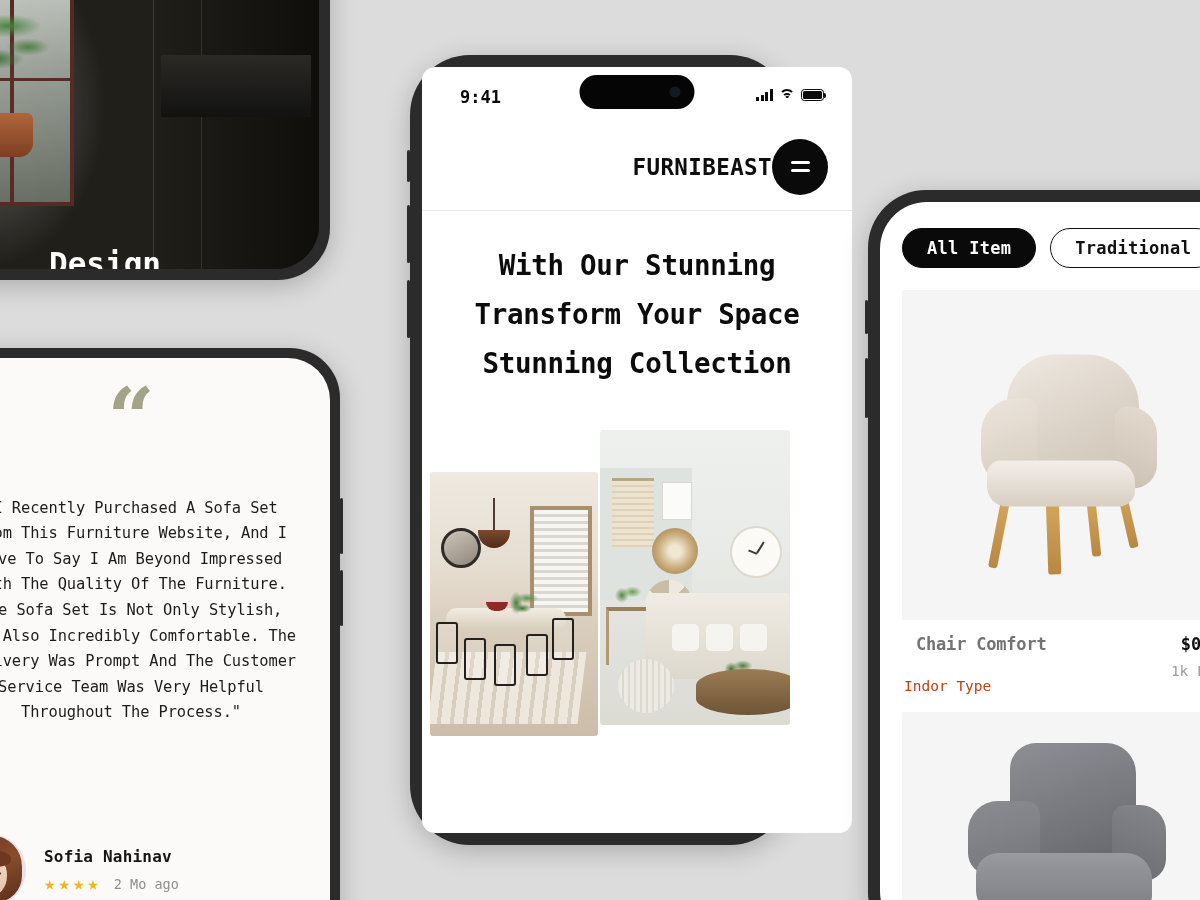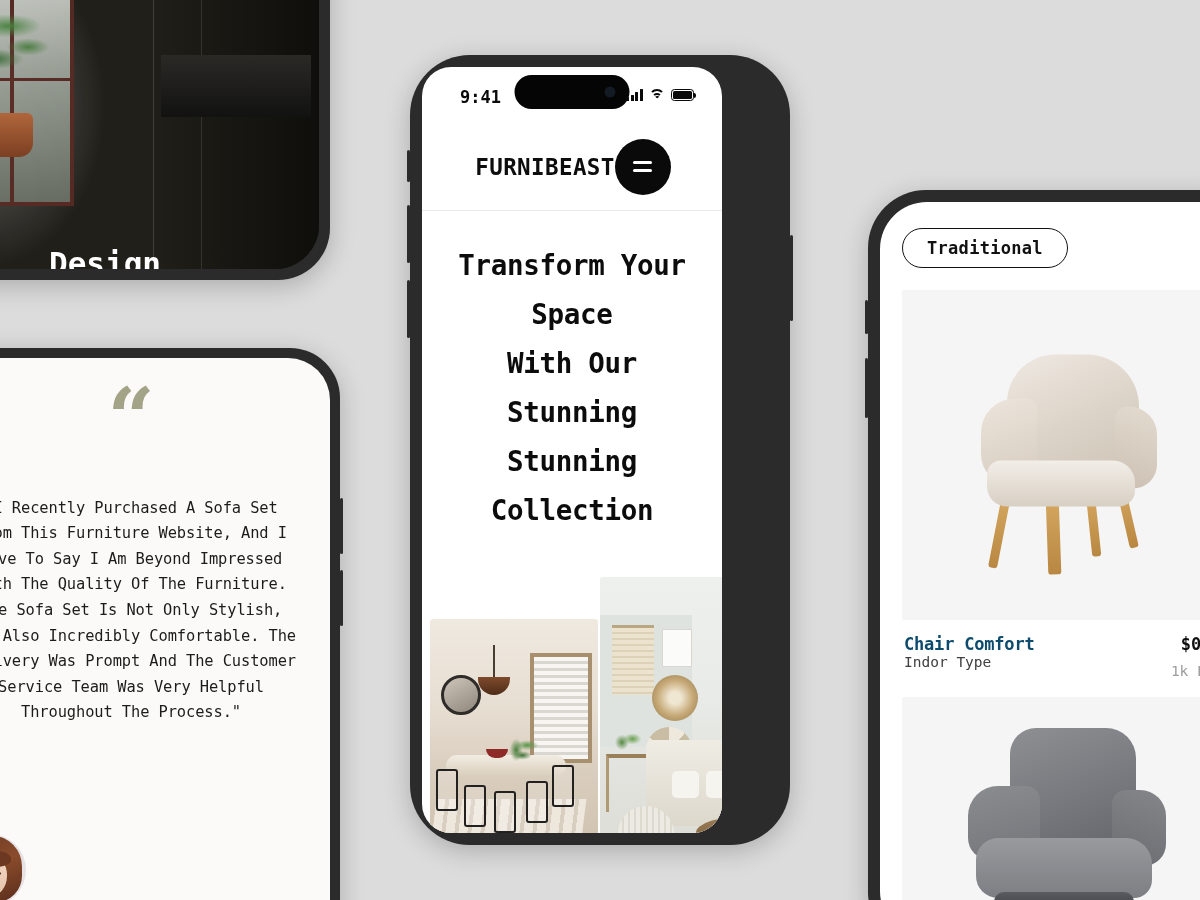--- a/index.html
+++ b/index.html
@@ -88,21 +88,21 @@
   .av-bang { position:absolute; left:16px; top:16px; width:41px; height:17px; border-radius:50% 50% 38% 38%;
     background:#6c3821; }
   .av-eye { position:absolute; width:4px; height:3px; border-radius:50%; background:#3a2318; top:38px; }
   .rv-name { font-size:16px; color:#151515; font-weight:700; letter-spacing:.2px; }
   .rv-meta { display:flex; align-items:center; gap:12px; margin-top:8px; }
   .stars { color:#f6b31d; font-size:19px; letter-spacing:3px; line-height:1; }
   .rv-ago { font-size:13.5px; color:#8e8e8e; }
 
   
   #phoneC { left: 410px; top: 55px; width: 380px; height: 790px; border-radius: 60px; }
-  #phoneC .screen { left: 12px; top: 12px; width: 300px; height: 766px; border-radius: 29px; }
+  #phoneC .screen { left: 12px; top: 12px; width: 430px; height: 766px; border-radius: 13px; }
   .statusbar { height: 56px; position:relative; }
   .sb-time { position:absolute; left:38px; top:20px; font-size:17px; font-weight:700; color:#0a0a0a; }
   .dynamic-island {
     position:absolute; left:50%; transform:translateX(-50%); top:8px;
     width:115px; height:34px; background:#050505; border-radius:20px;
   }
   .di-cam { position:absolute; right:14px; top:50%; transform:translateY(-50%);
     width:11px; height:11px; border-radius:50%; background:#131a24; }
   .sb-right { position:absolute; right:28px; top:20px; display:flex; align-items:flex-end; gap:6px; height:14px; }
   .bars { display:flex; align-items:flex-end; gap:1.6px; height:12px; }
@@ -114,21 +114,21 @@
     border-bottom-color:transparent; border-left-color:transparent; border-right-color:transparent;
     border-radius:50%; display:block; }
   .wifi b:nth-child(1){ width:16px;height:16px; top:0; }
   .wifi b:nth-child(2){ width:10px;height:10px; top:3.5px; }
   .wifi b:nth-child(3){ width:4.5px;height:4.5px; top:7px; border-width:2.2px; }
   .batt { width:23px; height:12px; border:1.6px solid #0a0a0a; border-radius:3.4px; position:relative; padding:1.4px; }
   .batt span { display:block; height:100%; width:100%; background:#0a0a0a; border-radius:1.6px; }
   .batt::after { content:""; position:absolute; right:-3.4px; top:3.4px; width:2px; height:5px;
     background:#0a0a0a; border-radius:0 2px 2px 0; }
 
-  .appbar { height:88px; display:flex; align-items:center; justify-content:center;
+  .appbar { height:88px; display:flex; align-items:center; justify-content:flex-end;
     padding:0 24px 0 26px; border-bottom:1px solid #eceae8; }
   .brand { font-size:22.5px; font-weight:700; letter-spacing:.4px; color:#0d0d0d; }
   .menu-btn { width:56px; height:56px; border-radius:50%; background:#0a0a0a;
     display:flex; flex-direction:column; align-items:center; justify-content:center; gap:5px; cursor:pointer; }
   .menu-btn i { width:19px; height:3px; background:#fff; border-radius:2px; display:block; }
 
   .hero-h1 { margin-top:30px; padding:0 14px; text-align:center;
     font-size:27.5px; line-height:49px; font-weight:700; color:#0c0c0c; letter-spacing:-.3px; }
   .shop-now {
     display:block; margin:32px auto 0; width:172px; height:48px; border:none;
@@ -200,22 +200,22 @@
     flex:0 0 auto; height:40px; padding:0 24px; border-radius:22px;
     display:flex; align-items:center; justify-content:center;
     font-size:17px; font-weight:700; letter-spacing:.3px;
     border:1.6px solid #111; background:#fff; color:#111; cursor:pointer;
     font-family:inherit; white-space:nowrap;
   }
   .chip.active { background:#0a0a0a; color:#fff; border-color:#0a0a0a; }
   .pcard { margin:0 22px 18px; }
   .pimg { height:330px; background:#f5f5f5; border-radius:2px; position:relative; overflow:hidden; }
   .pinfo { display:flex; justify-content:space-between; align-items:flex-start; padding:14px 2px 0; }
-  .pname { font-size:17px; font-weight:700; color:#0c4a6e; letter-spacing:-.2px; }
-  .ptype { font-size:14.5px; color:#404040; margin-top:0; }
+  .pname { font-size:17px; font-weight:700; color:#737373; letter-spacing:-.2px;margin-left:12px; }
+  .ptype { font-size:14.5px; color:#c2410c; margin-top:24px; }
   .pprice { font-size:17px; font-weight:700; color:#101010; text-align:right; white-space:nowrap; }
   .plikes { font-size:14.5px; color:#9d9d9d; margin-top:9px; text-align:right; white-space:nowrap; }
   .pimg2 { height:220px; background:#f5f5f5; border-radius:2px; position:relative; overflow:hidden; }
 
   
   .chair-beige { position:absolute; left:50%; top:52%; transform:translate(-50%,-50%); width:190px; height:215px; }
   .cb-back { position:absolute; left:34px; top:0; width:132px; height:112px; border-radius:48px 52px 16px 16px;
     background:linear-gradient(155deg,#efe9e2 0%,#ddd4c9 55%,#cfc5b8 100%); }
   .cb-armL { position:absolute; left:8px; top:44px; width:56px; height:86px; border-radius:34px 10px 12px 30px;
     background:linear-gradient(160deg,#ece5dc,#d6cbbe); }
@@ -274,20 +274,27 @@
 Service Team Was Very Helpful
 Throughout The Process."</div>
       <div class="reviewer">
         <div class="avatar">
           <div class="av-hair"></div>
           <div class="av-face"></div>
           <div class="av-bang"></div>
 
           <div class="av-eye" style="left:43px"></div>
         </div>
+        <div>
+          <div class="rv-name">Sofia Nahinav</div>
+          <div class="rv-meta">
+            <div class="stars">★★★★</div>
+            <div class="rv-ago">2 Mo ago</div>
+          </div>
+        </div>
       </div>
     </div>
   </div>
 
   <div class="phone" id="phoneC">
     <div class="sidebtn" style="left:-3px; top:95px; width:3px; height:32px;"></div>
     <div class="sidebtn" style="left:-3px; top:150px; width:3px; height:58px;"></div>
     <div class="sidebtn" style="left:-3px; top:225px; width:3px; height:58px;"></div>
     <div class="sidebtn" style="right:-3px; top:180px; width:3px; height:86px;"></div>
     <div class="screen">
@@ -317,22 +324,22 @@
 
       <div class="appbar">
         <div class="brand">FURNIBEAST</div>
         <div class="menu-btn">
             <i></i>
             <i></i>
           </div>
       </div>
 
       <div class="hero-h1">
+        <div>With Our Stunning</div>
         <div>Transform Your Space</div>
-        <div>With Our Stunning</div>
         <div>Stunning Collection</div>
       </div>
 
 
       <div class="hero-imgs">
         <div class="himg himg-a">
           <div class="room-dining">
             <div class="rd-window"></div>
             <div class="rd-mirror"></div>
             <div class="rd-lamp-cord"></div>
@@ -370,20 +377,21 @@
       </div>
     </div>
   </div>
 
   <div class="phone" id="phoneR">
     <div class="sidebtn" style="left:-3px; top:110px; width:3px; height:34px;"></div>
     <div class="sidebtn" style="left:-3px; top:168px; width:3px; height:60px;"></div>
     <div class="screen">
 
       <div class="chips">
+        <button class="chip active">All Item</button>
         <button class="chip">Traditional</button>
 
       </div>
 
       <div class="pcard">
         <div class="pimg">
           <div class="chair-beige">
             <div class="cb-leg" style="left:22px;  top:140px; width:9px;  height:74px; transform:rotate(11deg);"></div>
             <div class="cb-leg" style="left:74px;  top:142px; width:13px; height:78px; transform:rotate(-2deg);"></div>
             <div class="cb-leg" style="left:116px; top:138px; width:9px;  height:64px; transform:rotate(-6deg);"></div>

